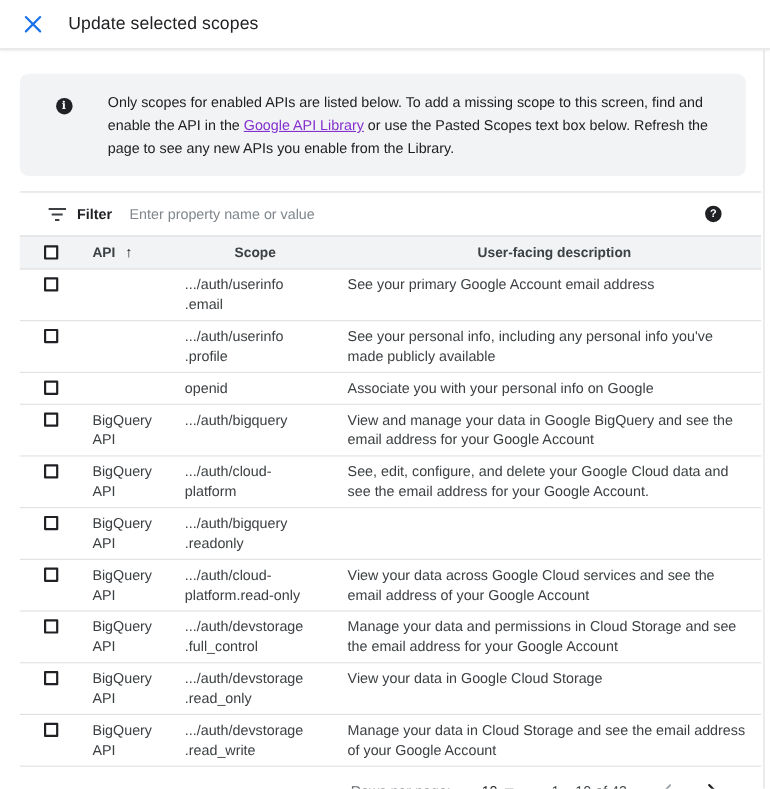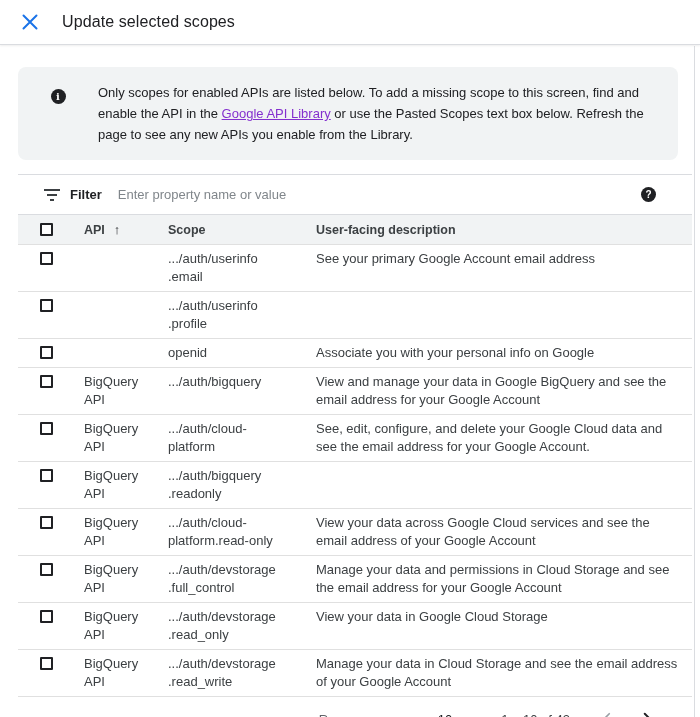--- a/index.html
+++ b/index.html
@@ -49,21 +49,21 @@
     font-family:"Liberation Sans",sans-serif;background:transparent;}
   .filter-input::placeholder{color:var(--placeholder_gray);}
   .help-btn{margin-right:36px;border:none;background:transparent;cursor:pointer;display:flex;}
   .help-circle{width:15px;height:15px;border-radius:50%;background:#202124;color:#fff;
     display:flex;align-items:center;justify-content:center;font-size:10px;font-weight:700;line-height:1;}
 
   
   .table{margin-left:18px;width:674px;font-size:13px;}
   .trow,.thead{display:grid;grid-template-columns:46px 84px 148px 1fr;border-bottom:1px solid var(--divider);}
   .thead{background:var(--thead_bg);border-top:1px solid var(--divider_soft);height:31px;align-items:center;
-    font-size:12.5px;font-weight:700;color:var(--text_body);}
+    font-size:12.5px;font-weight:700;color:var(--text_body);text-align:center;}
   .cell{padding-left:20px;}
   .c-check{padding-left:22px;display:flex;align-items:flex-start;}
   .thead .c-check{align-items:center;}
   .checkbox{width:13px;height:13px;border:2px solid #202124;border-radius:1px;background:#fff;
     display:inline-block;cursor:pointer;flex:0 0 auto;}
   .trow{padding:5px 0;line-height:18px;color:var(--text_body);}
   .trow .c-check .checkbox{margin-top:2px;}
   .c-scope{white-space:pre-line;}
   .c-desc{padding-right:8px;}
   .sort-arrow{font-weight:600;color:var(--text_primary);margin-left:9px;font-size:13px;}
@@ -139,20 +139,21 @@
     <div class="cell c-desc">See your primary Google Account email address</div>
   </div>
 
   <div class="trow">
     <div class="cell c-check">
       <span class="checkbox"></span>
     </div>
     <div class="cell"></div>
     <div class="cell c-scope">.../auth/userinfo
 .profile</div>
+    <div class="cell c-desc">See your personal info, including any personal info you've made publicly available</div>
   </div>
 
   <div class="trow">
     <div class="cell c-check">
       <span class="checkbox"></span>
     </div>
     <div class="cell"></div>
     <div class="cell c-scope">openid</div>
     <div class="cell c-desc">Associate you with your personal info on Google</div>
   </div>

